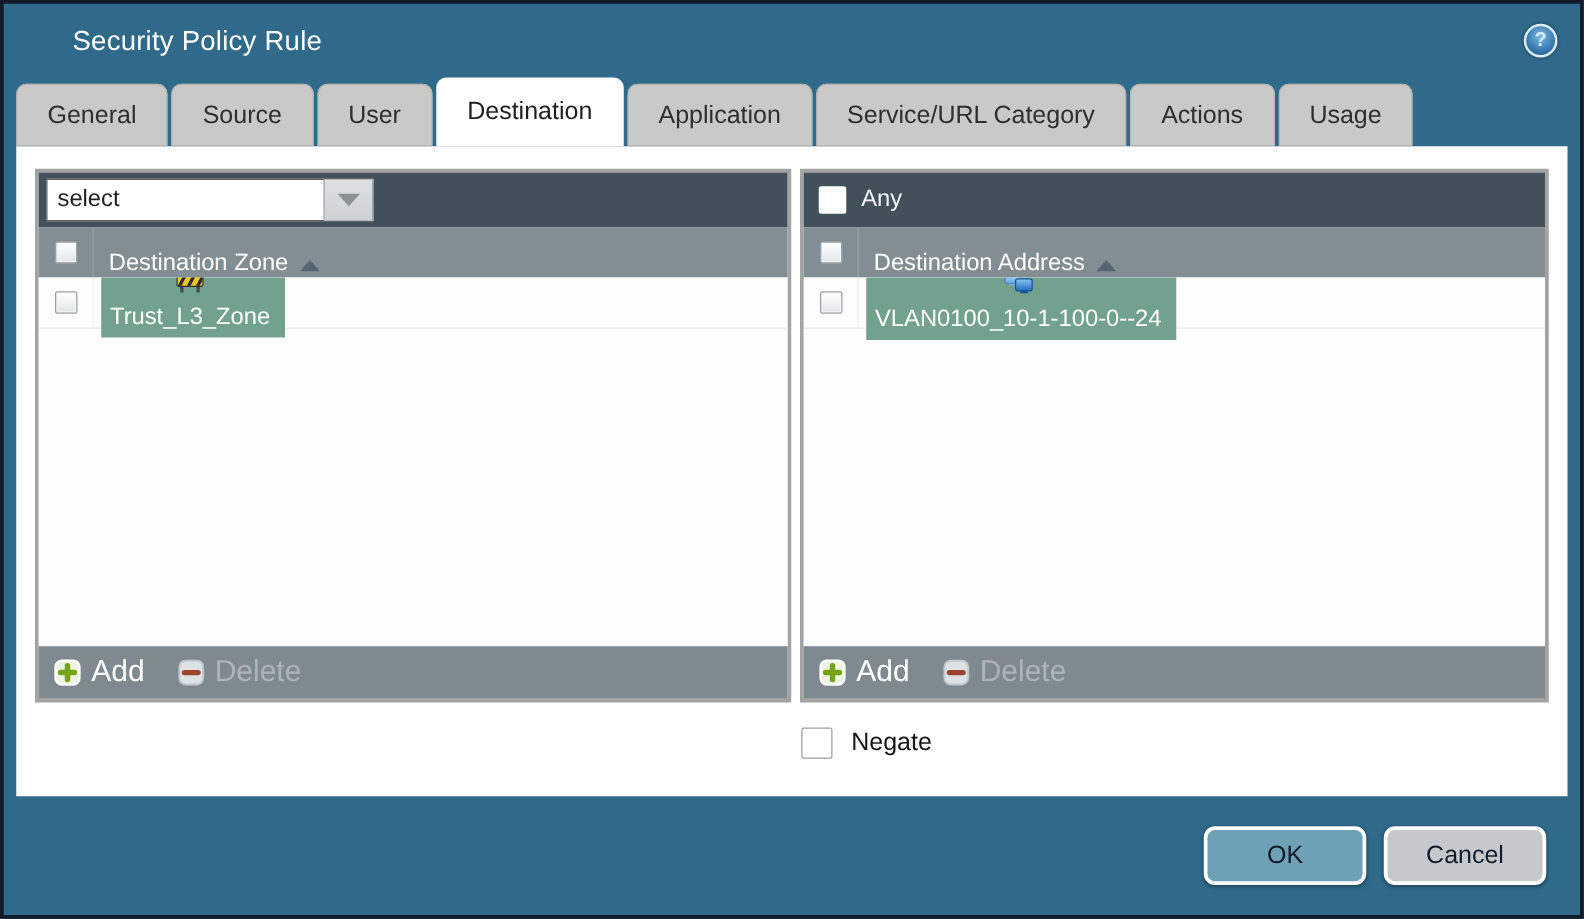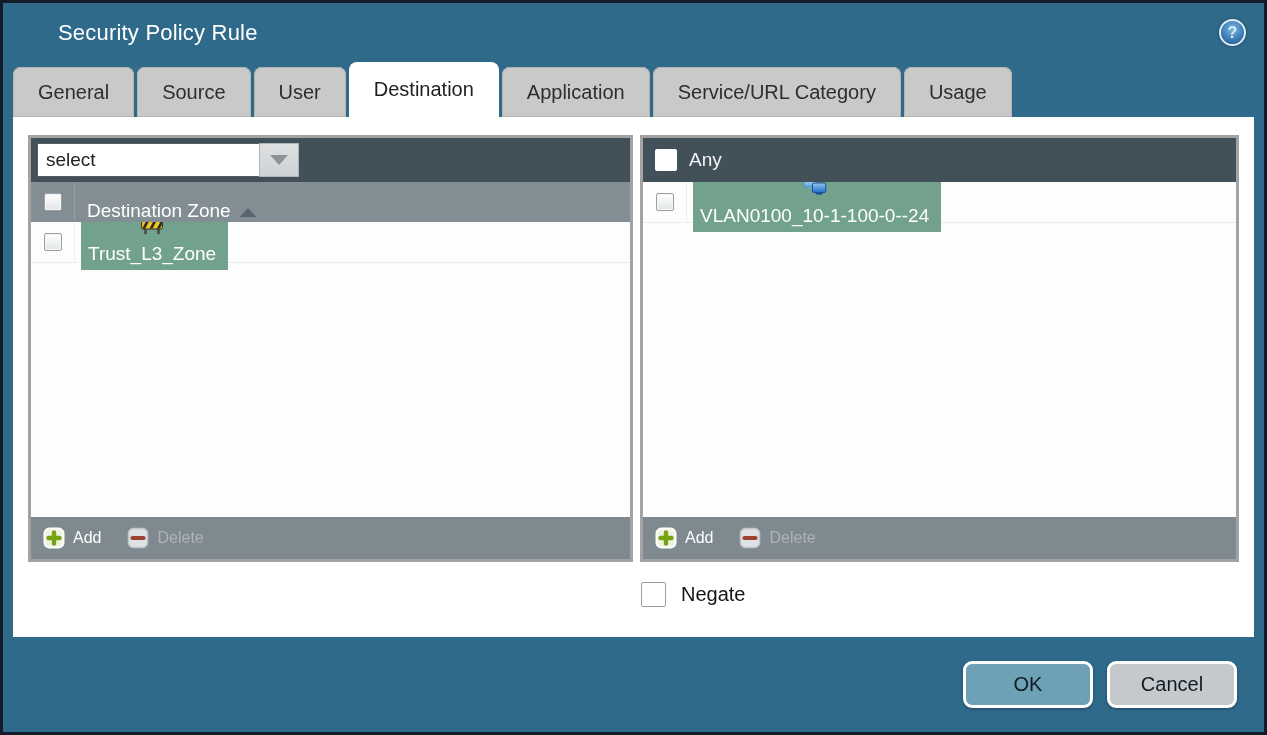--- a/index.html
+++ b/index.html
@@ -132,21 +132,21 @@
     background: #72a18e; color: #ffffff;
     font-size: 19px; padding: 4px 12px 5px 7px;
     cursor: pointer; white-space: nowrap; flex-direction: column;
   }
 
   .panel-footer {
     flex: 0 0 42px; background: #7e8990;
     display: flex; align-items: center; gap: 26px; padding: 0 12px;
   }
   .ftr-btn { display: flex; align-items: center; gap: 8px; cursor: pointer; }
-  .ftr-btn .lbl { color: #ffffff; font-size: 16px; }
+  .ftr-btn .lbl { color: #ffffff; font-size: 24px; }
   .ftr-btn.disabled { cursor: default; }
   .ftr-btn.disabled .lbl { color: #aeb4b8; }
 
   .negate-row {
     margin-top: 20px; margin-left: 613px;
     display: flex; align-items: center; gap: 15px; cursor: pointer;
   }
   .cb-negate { width: 25px; height: 25px; background: #ffffff; border: 1px solid #99a0a5; }
   .negate-label { font-size: 20px; color: #141414; }
 
@@ -175,20 +175,21 @@
     <div class="help-btn">?</div>
   </div>
 
   <div class="tabs">
     <div class="tab">General</div>
     <div class="tab">Source</div>
     <div class="tab">User</div>
     <div class="tab active">Destination</div>
     <div class="tab">Application</div>
     <div class="tab">Service/URL Category</div>
+    <div class="tab">Actions</div>
     <div class="tab">Usage</div>
   </div>
 
   <div class="content">
     <div class="panels">
 
       <div class="panel left">
         <div class="panel-toolbar">
           <div class="select-widget">
             <input class="select-input" type="text" readonly="" value="select" style="">
@@ -245,20 +246,29 @@
             <span class="lbl">Delete</span>
           </div>
         </div>
       </div>
 
       <div class="panel right">
         <div class="panel-toolbar">
           <div class="any-wrap">
             <span class="cb cb-any"></span>
             <span class="any-label">Any</span>
+          </div>
+        </div>
+        <div class="panel-header">
+          <div class="cb-cell">
+            <span class="cb cb-std"></span>
+          </div>
+          <div class="col-label">
+            <span>Destination Address</span>
+            <span class="tri-up-sort"></span>
           </div>
         </div>
         <div class="panel-body">
           <div class="row">
             <div class="cb-cell">
               <span class="cb cb-std"></span>
             </div>
             <span class="chip">
               <svg width="24" height="20" viewBox="0 0 24 20">
                 <defs>

